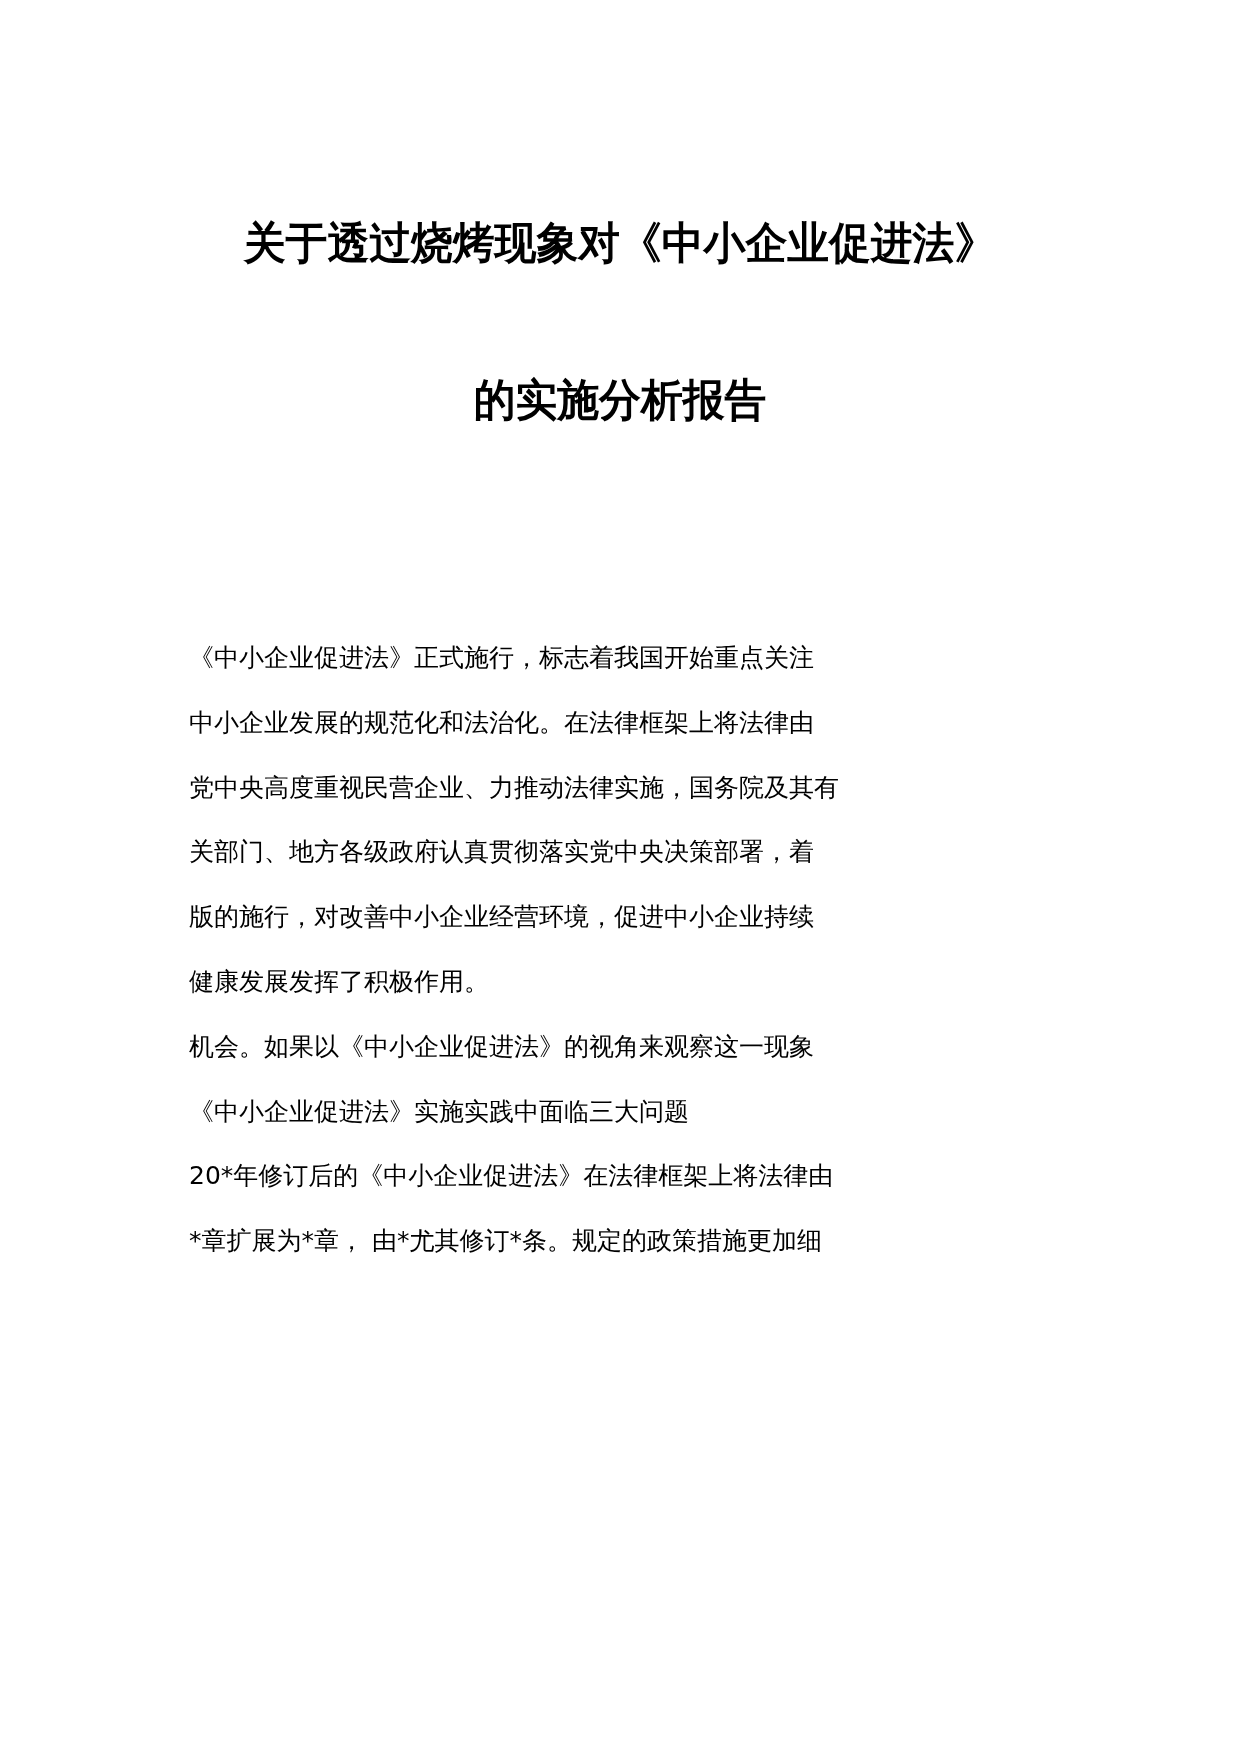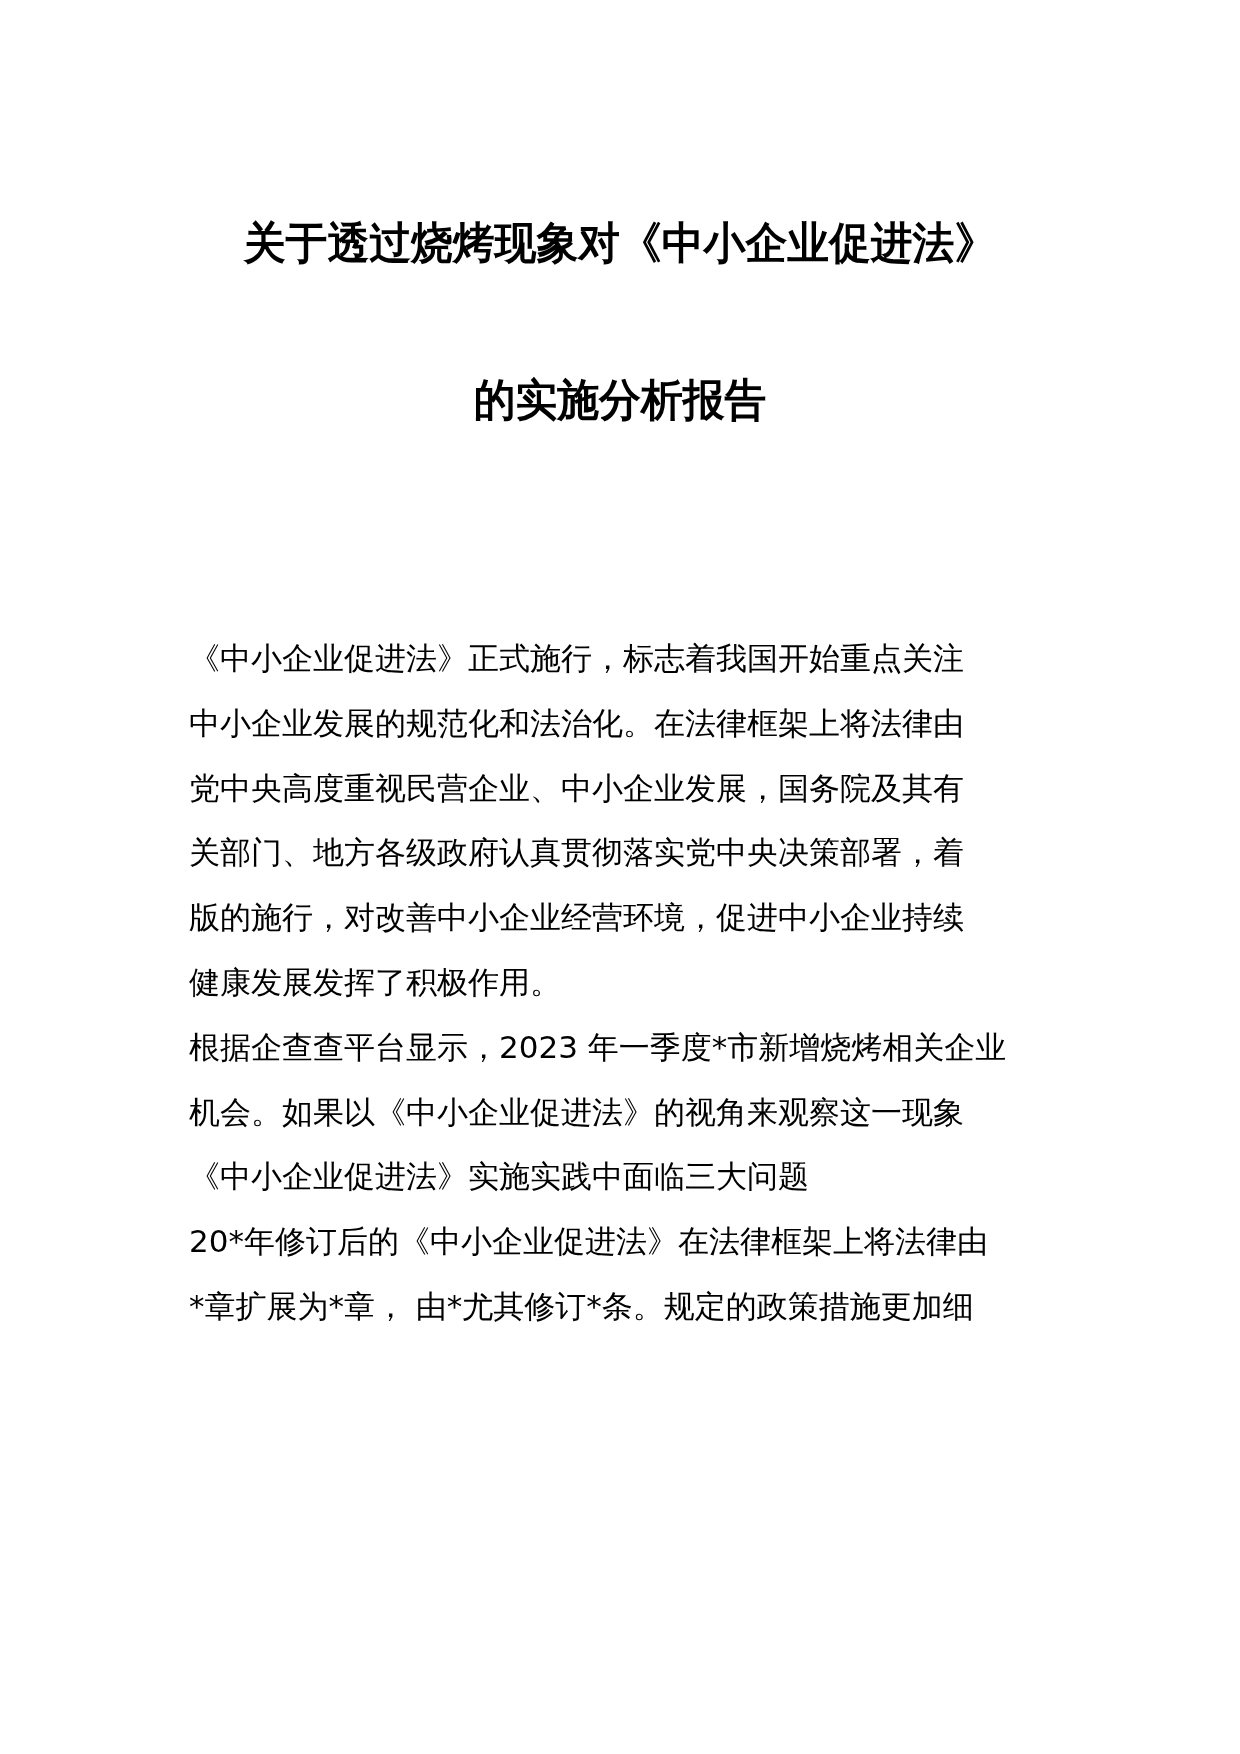--- a/index.html
+++ b/index.html
@@ -36,43 +36,42 @@
     transform-origin: center;
   }
   .title-line-1 { top: 203px; }
   .title-line-2 { top: 360px; }
 
   .body-text {
     position: absolute;
     left: 189px;
     top: 614px;
     width: 870px;
-    font-size: 31px;
+    font-size: 25px;
     line-height: 64.8px;
   }
   .line {
     display: block;
     height: 64.8px;
     white-space: nowrap;
     overflow: visible;
   }
 </style>
 </head>
 <body>
 
 <div class="page">
   <div class="title title-line-1">关于透过烧烤现象对《中小企业促进法》</div>
   <div class="title title-line-2">的实施分析报告</div>
 
   <div class="body-text">
     <span class="line">《中小企业促进法》正式施行，标志着我国开始重点关注</span>
     <span class="line">中小企业发展的规范化和法治化。在法律框架上将法律由</span>
-    <span class="line">党中央高度重视民营企业、中小企业发展，国务院及其有</span>
+    <span class="line">党中央高度重视民营企业、力推动法律实施，国务院及其有</span>
     <span class="line">关部门、地方各级政府认真贯彻落实党中央决策部署，着</span>
     <span class="line">版的施行，对改善中小企业经营环境，促进中小企业持续</span>
     <span class="line">健康发展发挥了积极作用。</span>
-    <span class="line">根据企查查平台显示，2023 年一季度*市新增烧烤相关企业</span>
     <span class="line">机会。如果以《中小企业促进法》的视角来观察这一现象</span>
     <span class="line">《中小企业促进法》实施实践中面临三大问题</span>
     <span class="line">20*年修订后的《中小企业促进法》在法律框架上将法律由</span>
     <span class="line">*章扩展为*章， 由*尤其修订*条。规定的政策措施更加细</span>
   </div>
 </div>
 
 </body></html>

